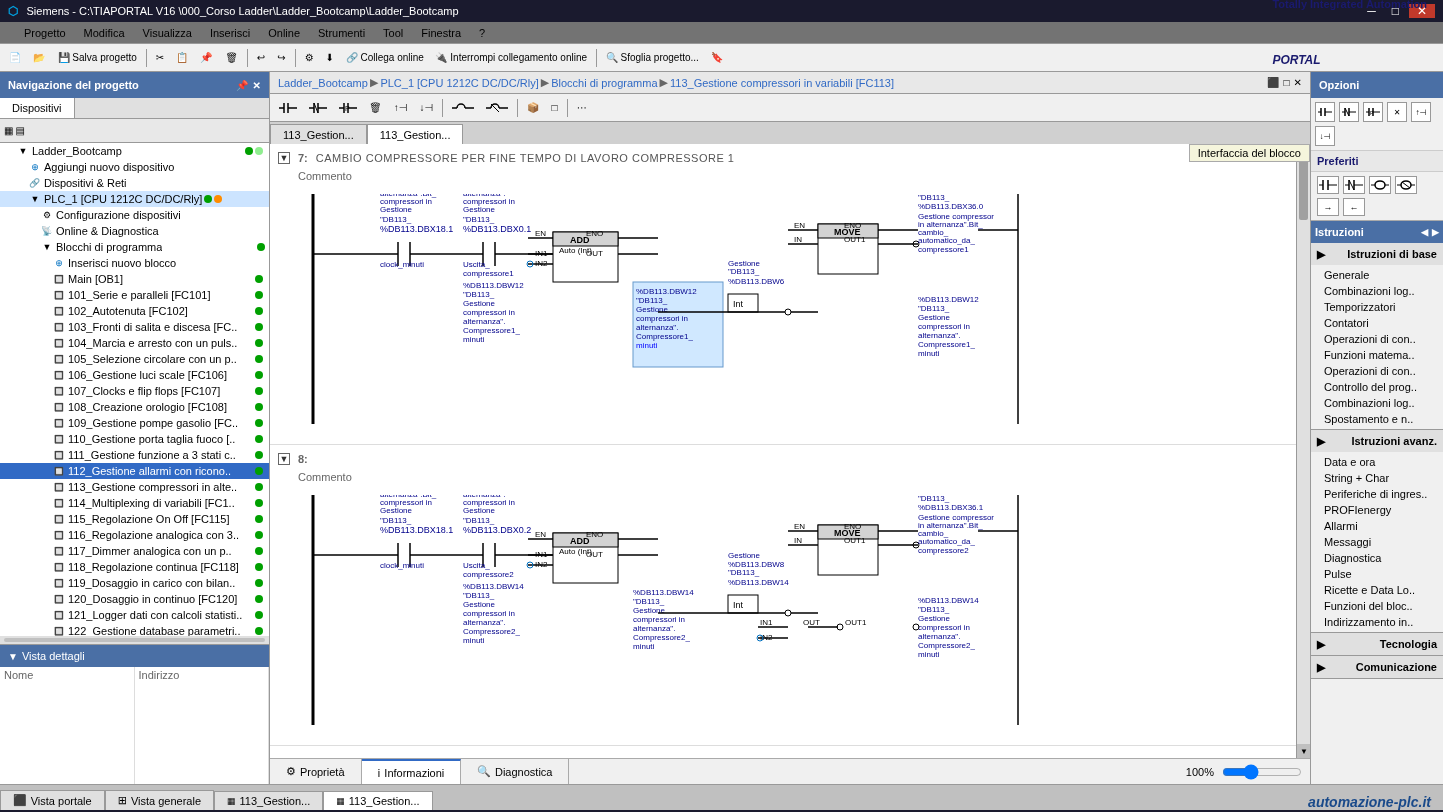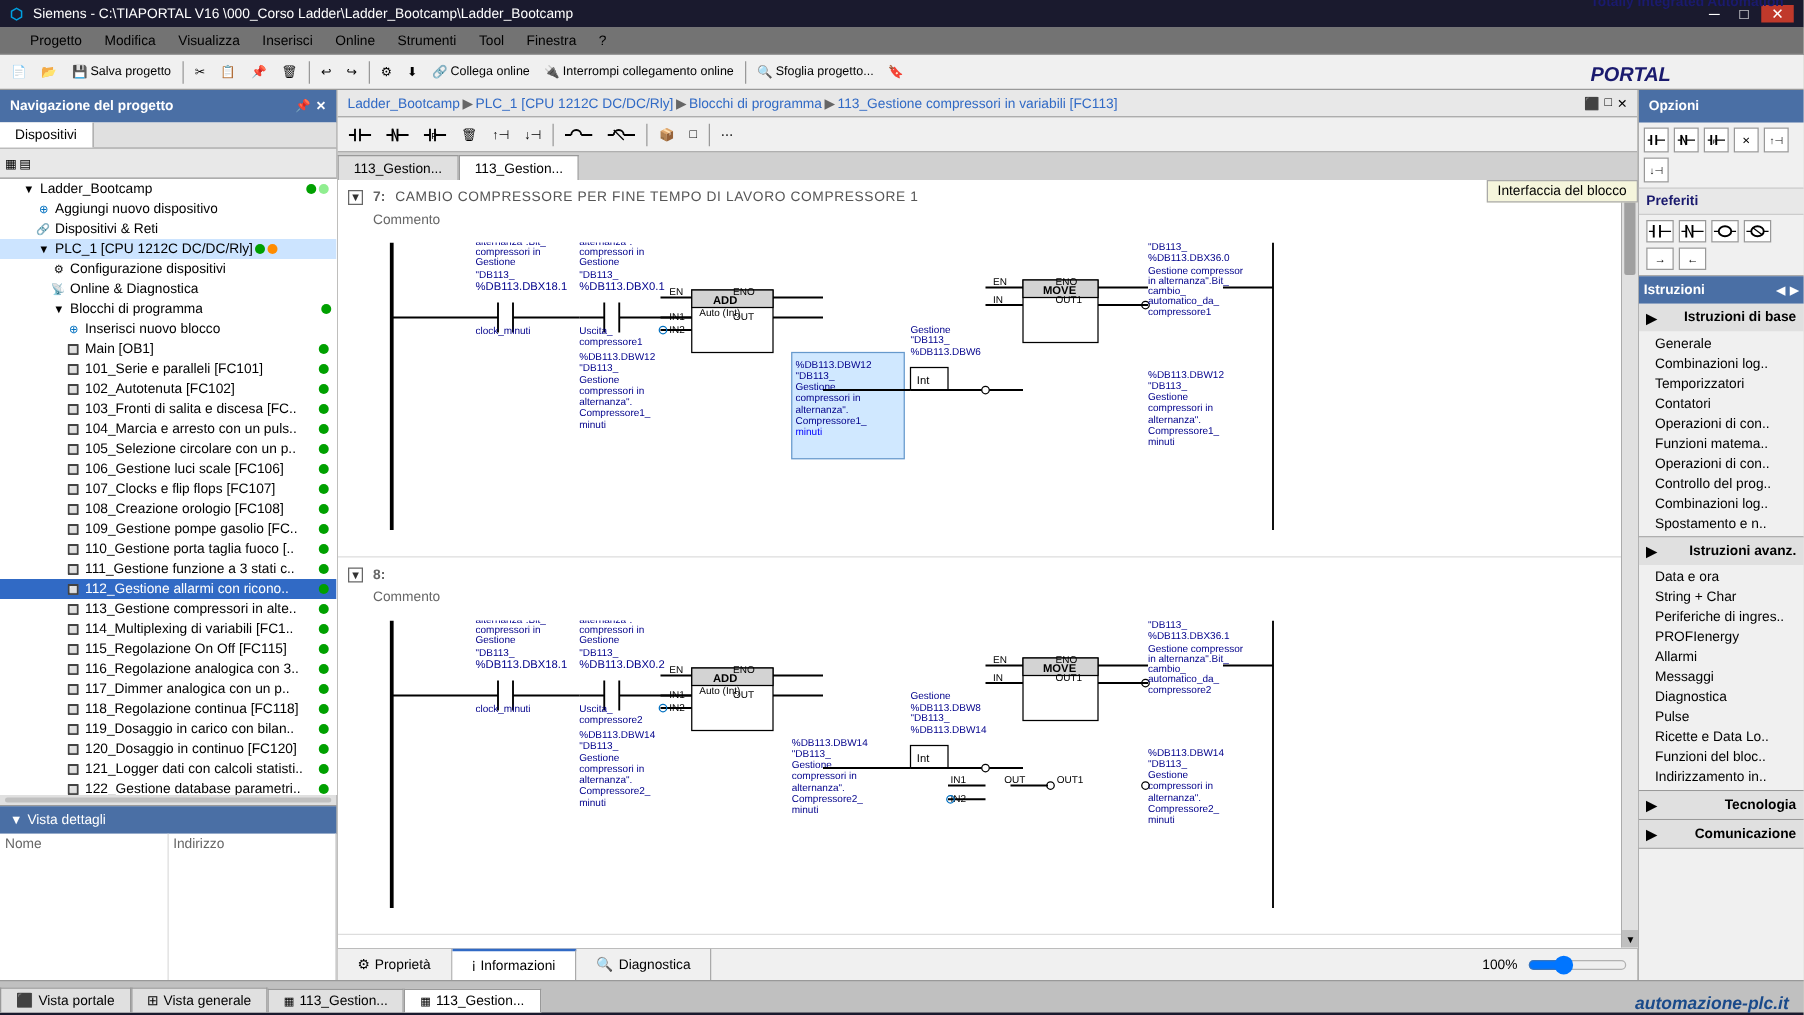--- a/index.html
+++ b/index.html
@@ -101,21 +101,21 @@
   <span class="menu-item">Visualizza</span>
   <span class="menu-item">Inserisci</span>
   <span class="menu-item">Online</span>
   <span class="menu-item">Strumenti</span>
   <span class="menu-item">Tool</span>
   <span class="menu-item">Finestra</span>
   <span class="menu-item">?</span>
 
   <div style="margin-left: auto; text-align:left; line-height:1.1;">
     <div style="font-size:11px; color:#1a1a6e; font-weight:bold;">Totally Integrated Automation</div>
-    <div style="font-size:16px; color:#1a1a6e; font-weight:bold; font-style:italic;margin-top:44px;">PORTAL</div>
+    <div style="font-size:12px; color:#1a1a6e; font-weight:bold; font-style:italic;margin-top:44px;">PORTAL</div>
   </div>
 </div>
 
 <div class="toolbar">
   <button class="toolbar-btn">📄</button>
   <button class="toolbar-btn">📂</button>
   <button class="toolbar-btn">💾 <span>Salva progetto</span></button>
   <div class="toolbar-sep"></div>
   <button class="toolbar-btn">✂</button>
   <button class="toolbar-btn">📋</button>

